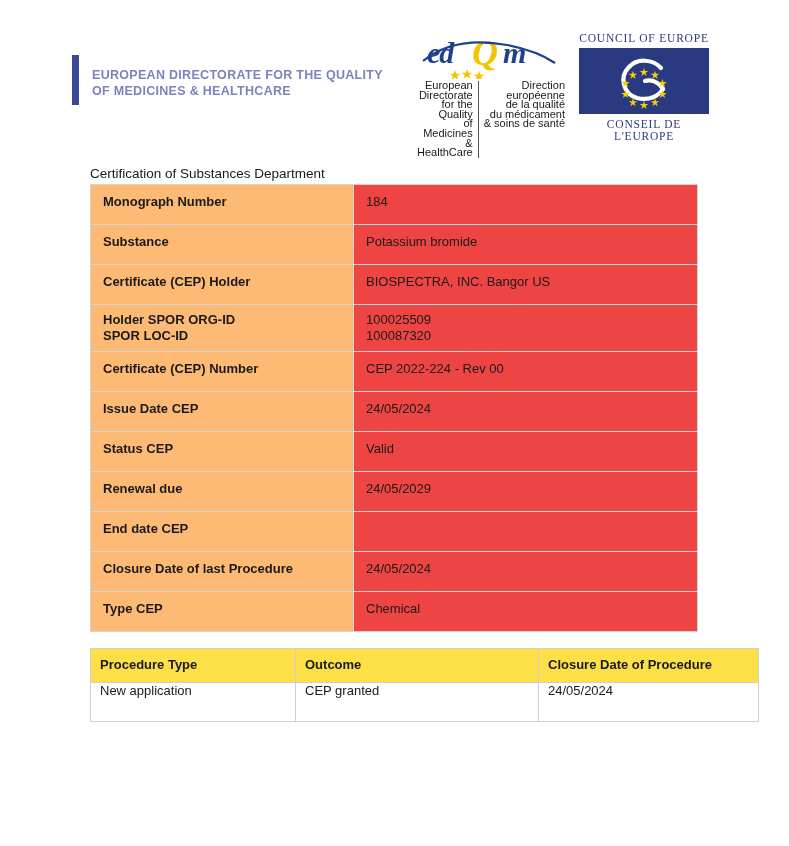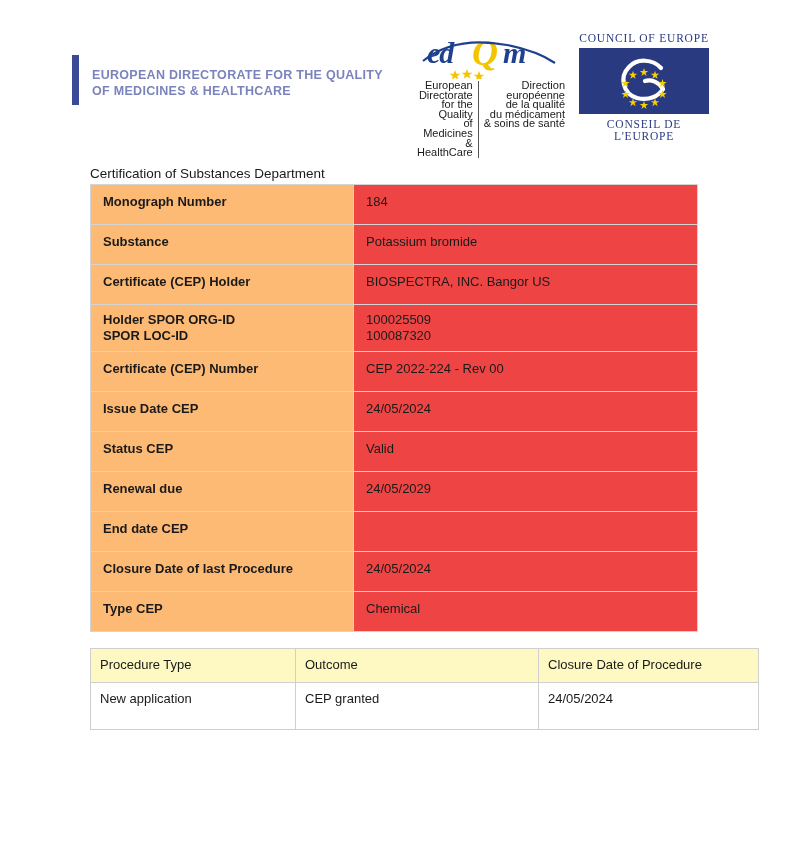--- a/index.html
+++ b/index.html
@@ -163,28 +163,28 @@
   }
   .procedures-table th,
   .procedures-table td {
     border: 1px solid #cfcfcf;
     font-size: 13px;
     text-align: left;
     vertical-align: top;
     line-height: 16px;
   }
   .procedures-table th {
-    background: #fef9c3;
-    font-weight: normal;
+    background: #fde047;
+    font-weight: bold;
     padding: 8px 10px 9px 9px;
     color: #1a1a1a;
   }
   .procedures-table td {
     background: #ffffff;
-    padding: 8px 10px 22px 9px;
+    padding: 0 10px 22px 9px;
     color: #1a1a1a;
   }
   .procedures-table .col-type    { width: 185px; }
   .procedures-table .col-outcome { width: 223px; }
   .procedures-table .col-date    { width: 200px; }
 </style>
 </head>
 <body>
 
 <div class="header">

